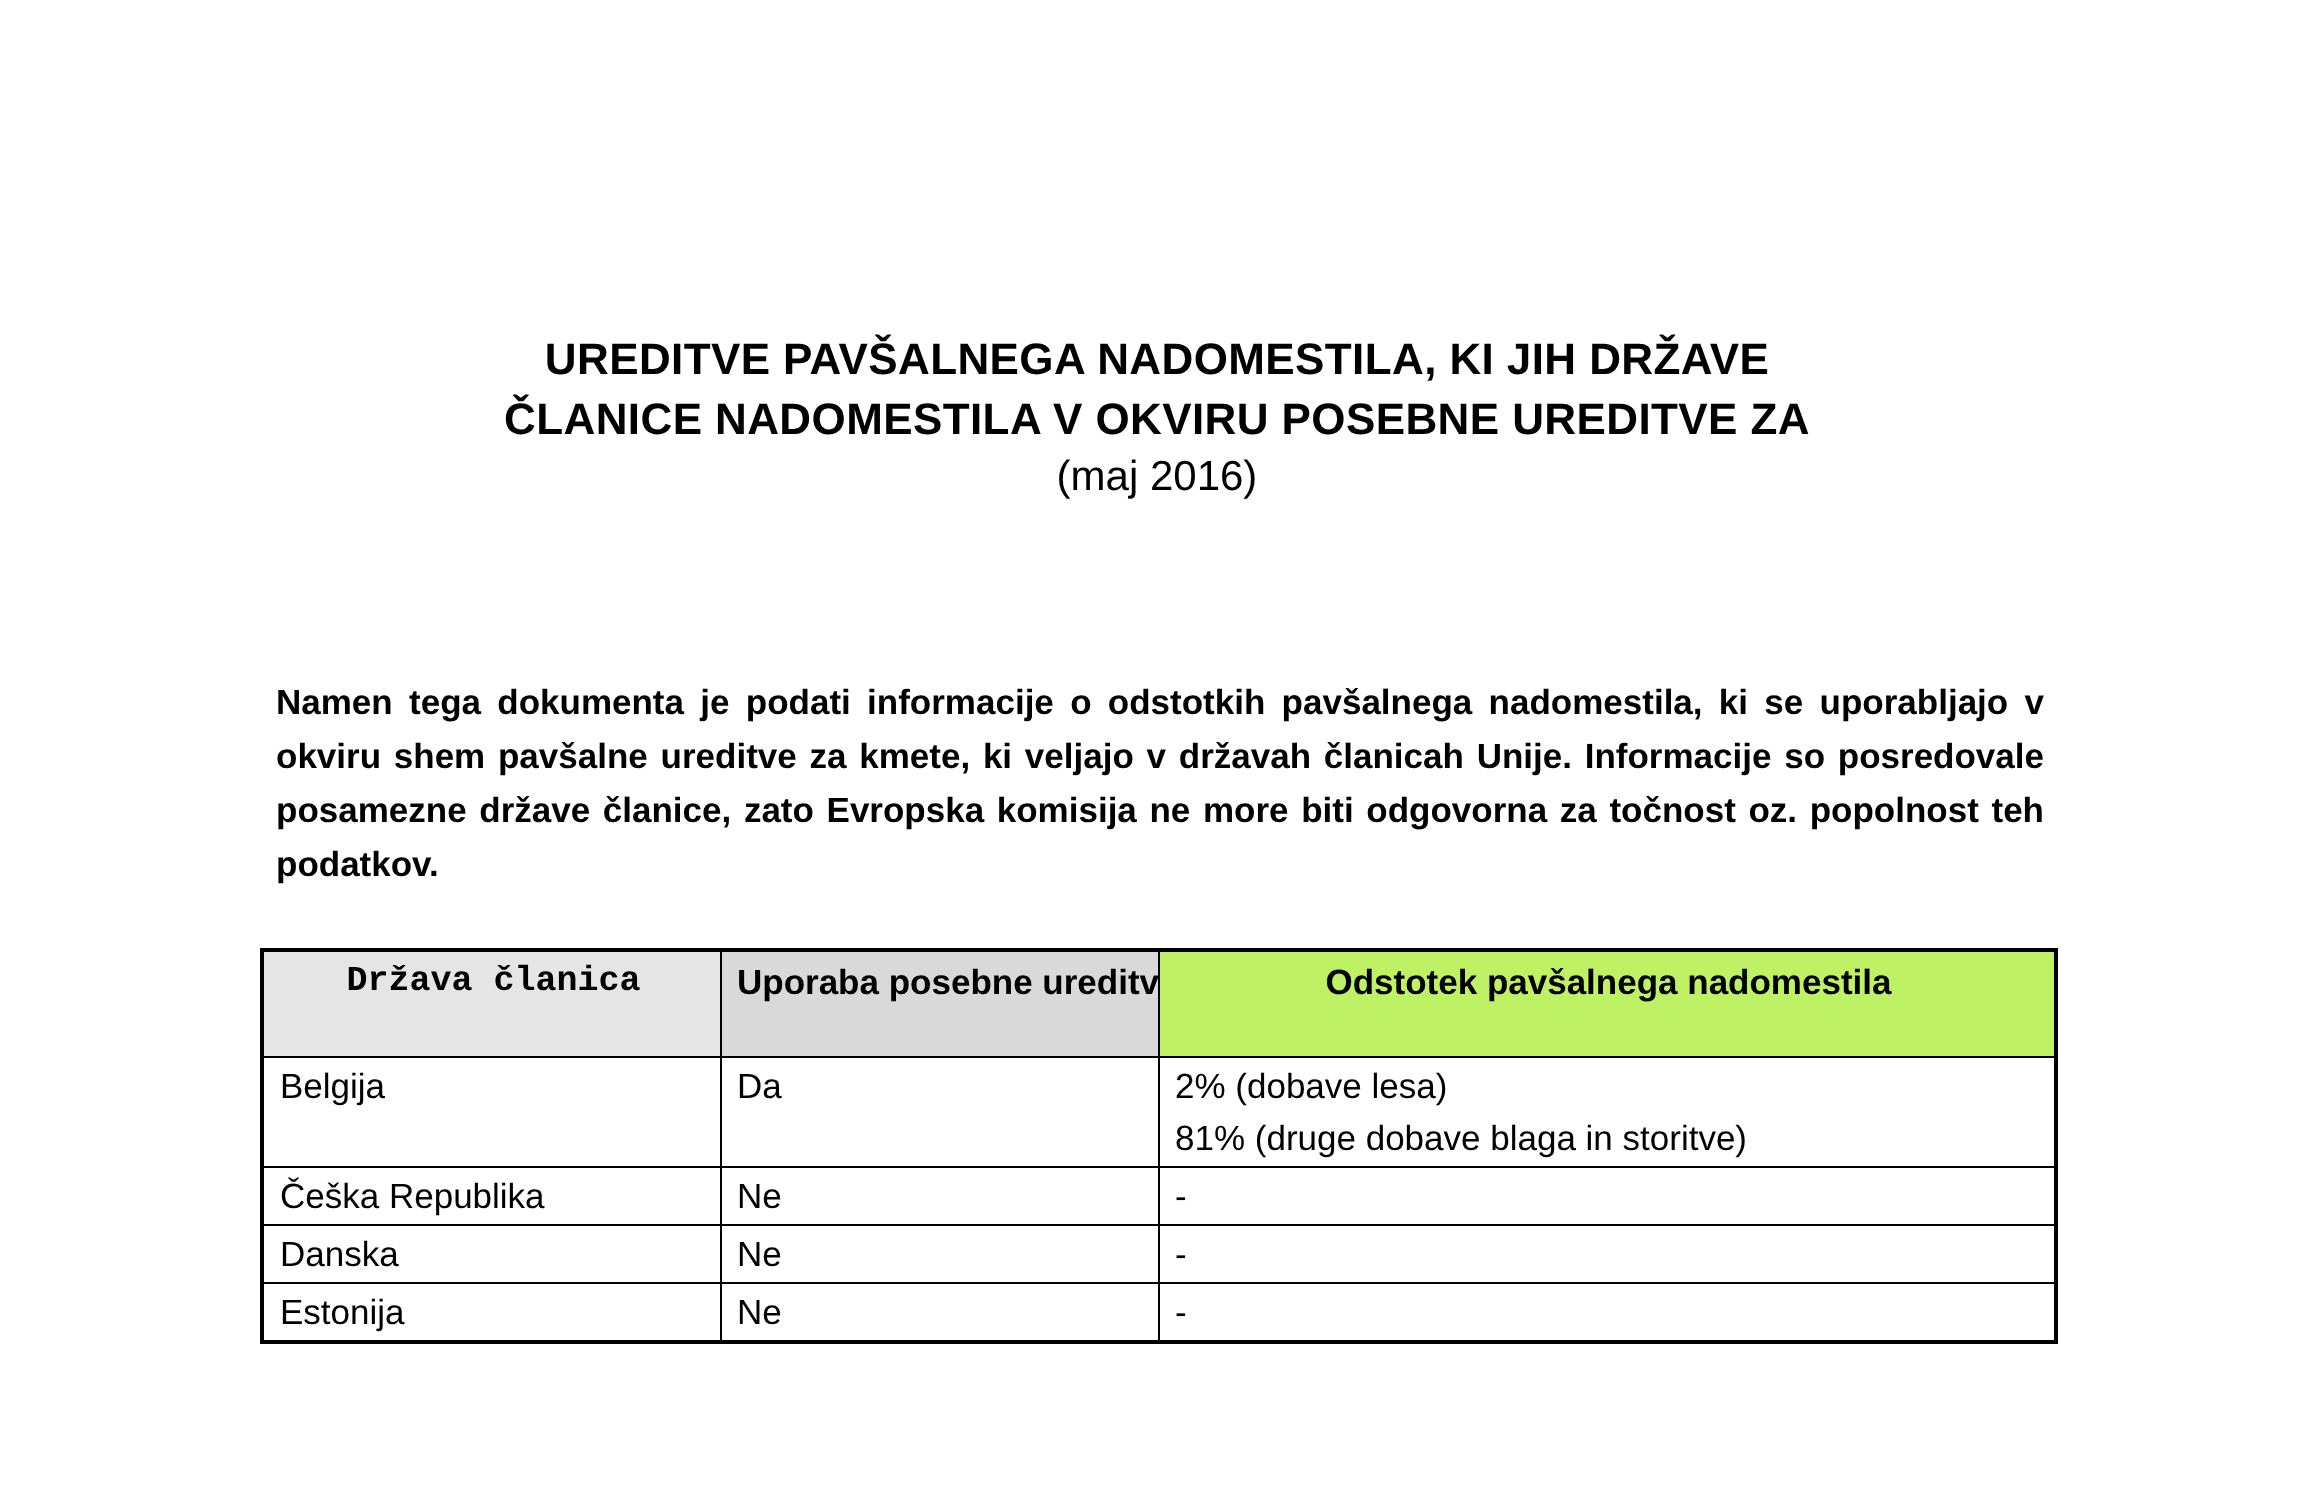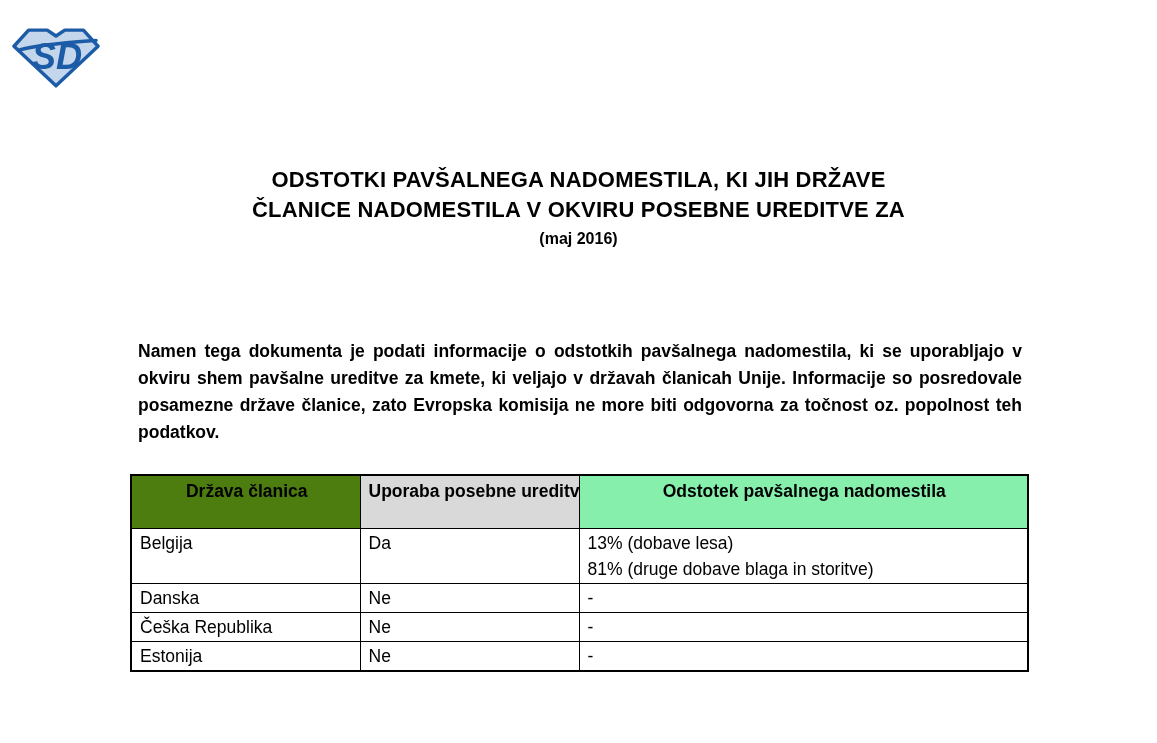--- a/index.html
+++ b/index.html
@@ -22,21 +22,21 @@
     position: absolute; left: 0; top: 165px;
     width: 1157px;
     text-align: center;
   }
   .title-line {
     font-size: 22px; font-weight: bold;
     line-height: 30px;
     letter-spacing: 0.2px;
   }
   .subtitle {
-    font-size: 16px; font-weight: bold;
+    font-size: 21px; font-weight: normal;
     line-height: 26px;
     margin-top: 1px;
   }
 
   .intro {
     position: absolute; left: 138px; top: 338px;
     width: 884px;
     font-size: 17.5px;
     line-height: 27px;
     text-align: justify;
@@ -69,78 +69,71 @@
     padding-top: 2px;
   }
   .flat-table tbody td { height: 28px; }
   .flat-table tbody td .cell-line { display: block; }
 </style>
 </head>
 <body>
 
 <div class="page">
 
-  <div class="logo">
-    <svg viewBox="0 0 180 124">
-      <path d="M 34 5 L 72 5 L 90 17 L 108 5 L 146 5 L 176 38 L 90 119 L 4 38 Z" stroke="#1c5ba6" stroke-width="7" stroke-linejoin="round" fill="#c3d6eb"></path>
-      <path d="M 14 46 C 55 34 118 30 172 26" fill="none" stroke-width="7" stroke-linecap="round" stroke="#1c5ba6"></path>
-      <text x="92" y="84" text-anchor="middle" font-family="Liberation Sans, sans-serif" font-size="74" font-weight="bold" font-style="italic" fill="#1c5ba6">SD</text>
-    </svg>
-  </div>
 
   <div class="title-block">
     <div id="title-lines">
-        <div class="title-line">ODSTOTKI PAVŠALNEGA NADOMESTILA, KI JIH DRŽAVE</div>
+        <div class="title-line">UREDITVE PAVŠALNEGA NADOMESTILA, KI JIH DRŽAVE</div>
         <div class="title-line">ČLANICE NADOMESTILA V OKVIRU POSEBNE UREDITVE ZA</div>
       </div>
     <div class="subtitle">(maj 2016)</div>
   </div>
 
   <p class="intro">Namen tega dokumenta je podati informacije o odstotkih pavšalnega nadomestila, ki se uporabljajo v okviru shem pavšalne ureditve za kmete, ki veljajo v državah članicah Unije. Informacije so posredovale posamezne države članice, zato Evropska komisija ne more biti odgovorna za točnost oz. popolnost teh podatkov.</p>
 
   <table class="flat-table">
     <colgroup>
         <col class="c1">
         <col class="c2">
         <col class="c3">
       </colgroup>
     <thead>
       <tr>
-        <th style="background: #4d7c0f;">Država članica</th>
+        <th style="background: #e5e5e5; font-family: Liberation Mono, monospace;">Država članica</th>
         <th style="background: rgb(217, 217, 217);">Uporaba posebne ureditve za kmete</th>
-        <th style="background: #86efac;">Odstotek pavšalnega nadomestila</th>
+        <th style="background: #bef264;">Odstotek pavšalnega nadomestila</th>
       </tr>
     </thead>
     <tbody id="table-body">
         <tr>
           <td>
             <span class="cell-line">Belgija</span>
           </td>
           <td>
             <span class="cell-line">Da</span>
           </td>
           <td>
-            <span class="cell-line">13% (dobave lesa)</span>
+            <span class="cell-line">2% (dobave lesa)</span>
             <span class="cell-line">81% (druge dobave blaga in storitve)</span>
           </td>
         </tr>
         <tr>
           <td>
-            <span class="cell-line">Danska</span>
+            <span class="cell-line">Češka Republika</span>
           </td>
           <td>
             <span class="cell-line">Ne</span>
           </td>
           <td>
             <span class="cell-line">-</span>
           </td>
         </tr>
         <tr>
           <td>
-            <span class="cell-line">Češka Republika</span>
+            <span class="cell-line">Danska</span>
           </td>
           <td>
             <span class="cell-line">Ne</span>
           </td>
           <td>
             <span class="cell-line">-</span>
           </td>
         </tr>
         <tr>
           <td>

